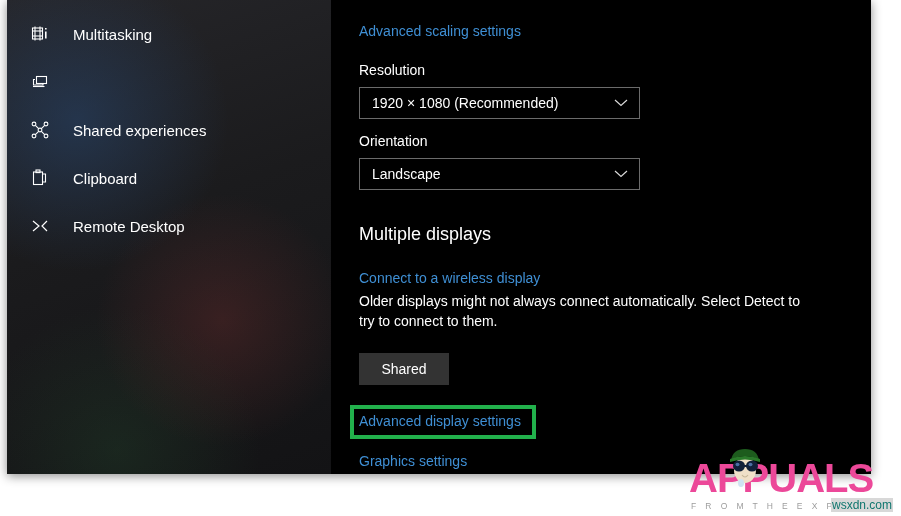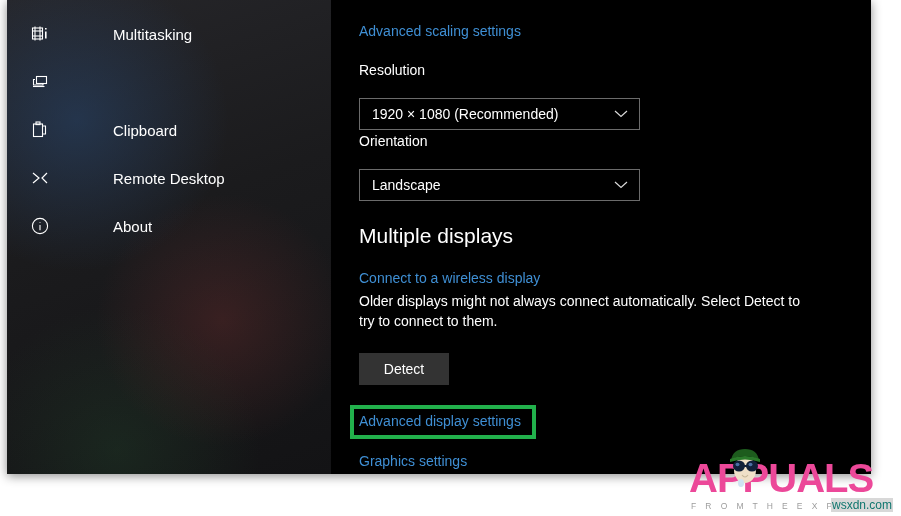--- a/index.html
+++ b/index.html
@@ -56,21 +56,20 @@
   }
 
   .nav-item {
     position: relative;
     display: flex;
     align-items: center;
     height: 40px;
     margin-bottom: 8px;
     padding-left: 20px;
     cursor: default;
-    gap: 40px;
   }
   .nav-item .nav-icon {
     width: 26px;
     height: 26px;
     flex: 0 0 26px;
     display: flex;
     align-items: center;
     justify-content: center;
     color: #ffffff;
   }
@@ -113,41 +112,40 @@
   .combo {
     position: relative;
     box-sizing: border-box;
     width: 281px;
     height: 32px;
     border: 1px solid #6b6b6b;
     background: #000000;
     display: flex;
     align-items: center;
     cursor: default;
-    margin-top: 11px;
   }
   .combo .combo-value {
     color: #ffffff;
     font-size: 14px;
     margin-left: 12px;
     line-height: 1;
     white-space: nowrap;
   }
   .combo .chev {
     position: absolute;
     right: 11px;
     top: 50%;
     transform: translateY(-50%);
     color: #d8d8d8;
   }
   .combo .chev svg { display: block; }
 
   .section-title {
     color: #ffffff;
-    font-size: 21px;
+    font-size: 18px;
     line-height: 1;
     white-space: nowrap;
     text-align: center;
   }
 
   .body-text {
     color: #ffffff;
     font-size: 14px;
     line-height: 20px;
     width: 445px;
@@ -272,20 +270,36 @@
         <div class="nav-item">
           <span class="nav-icon">
             <svg width="20" height="20" viewBox="0 0 20 20" fill="none" stroke="#ffffff" stroke-width="1.1">
               <rect x="6.5" y="4.5" width="10" height="7"></rect>
               <path d="M5 7.5 H3.5 V13 H13 V11.5"></path>
               <path d="M3 14.5 H14.5"></path>
             </svg>
           </span>
         </div>
 
+        <div class="nav-item">
+          <span class="nav-icon">
+            <svg width="20" height="20" viewBox="0 0 20 20" fill="none" stroke="#ffffff" stroke-width="1.1">
+              <circle cx="4" cy="4" r="1.9"></circle>
+              <circle cx="16" cy="4" r="1.9"></circle>
+              <circle cx="4" cy="16" r="1.9"></circle>
+              <circle cx="16" cy="16" r="1.9"></circle>
+              <circle cx="10" cy="10" r="1.9"></circle>
+              <line x1="5.4" y1="5.4" x2="8.6" y2="8.6"></line>
+              <line x1="14.6" y1="5.4" x2="11.4" y2="8.6"></line>
+              <line x1="5.4" y1="14.6" x2="8.6" y2="11.4"></line>
+              <line x1="14.6" y1="14.6" x2="11.4" y2="11.4"></line>
+            </svg>
+          </span>
+          <span class="nav-label">Shared experiences</span>
+        </div>
 
         <div class="nav-item">
           <span class="nav-icon">
             <svg width="20" height="20" viewBox="0 0 20 20" fill="none" stroke="#ffffff" stroke-width="1.1">
               <rect x="3.5" y="4" width="9" height="12.5"></rect>
               <rect x="6" y="2" width="4" height="2.6"></rect>
               <path d="M12.5 6 H15.5 V14 H12.5"></path>
             </svg>
           </span>
           <span class="nav-label">Clipboard</span>
@@ -294,30 +308,20 @@
         <div class="nav-item">
           <span class="nav-icon">
             <svg width="20" height="20" viewBox="0 0 20 20" fill="none" stroke="#ffffff" stroke-width="1.2">
               <path d="M3 5 L9 10 L3 15"></path>
               <path d="M17 5 L12 10 L17 15"></path>
             </svg>
           </span>
           <span class="nav-label">Remote Desktop</span>
         </div>
 
-        <div class="nav-item">
-          <span class="nav-icon">
-            <svg width="20" height="20" viewBox="0 0 20 20" fill="none" stroke="#ffffff" stroke-width="1.1">
-              <circle cx="10" cy="10" r="7.6"></circle>
-              <line x1="10" y1="9" x2="10" y2="14.2"></line>
-              <circle cx="10" cy="6.4" r="0.5" fill="#ffffff" stroke="none"></circle>
-            </svg>
-          </span>
-          <span class="nav-label">About</span>
-        </div>
 
       </div>
     </div>
 
     <div id="content">
 
       <span class="link abs" style="left:28px; top:24px;">Advanced scaling settings</span>
 
       <span class="field-label abs" style="left:28px; top:63px;">Resolution</span>
 
@@ -340,21 +344,21 @@
           </svg>
         </span>
       </div>
 
       <span class="section-title abs" style="left:28px; top:225px;">Multiple displays</span>
 
       <span class="link abs" style="left:28px; top:271px;">Connect to a wireless display</span>
 
       <div class="body-text abs" style="left:28px; top:291px;">Older displays might not always connect automatically. Select Detect to try to connect to them.</div>
 
-      <button class="btn abs" style="left:28px; top:353px;">Detect</button>
+      <button class="btn abs" style="left:28px; top:353px;">Shared</button>
 
       <span class="link abs" style="left:28px; top:414px;">Advanced display settings</span>
 
       <span class="link abs" style="left:28px; top:454px;">Graphics settings</span>
 
       <div class="highlight-box" style="left:19px; top:405px; width:186px; height:34px;"></div>
 
     </div>
 
   </div>

